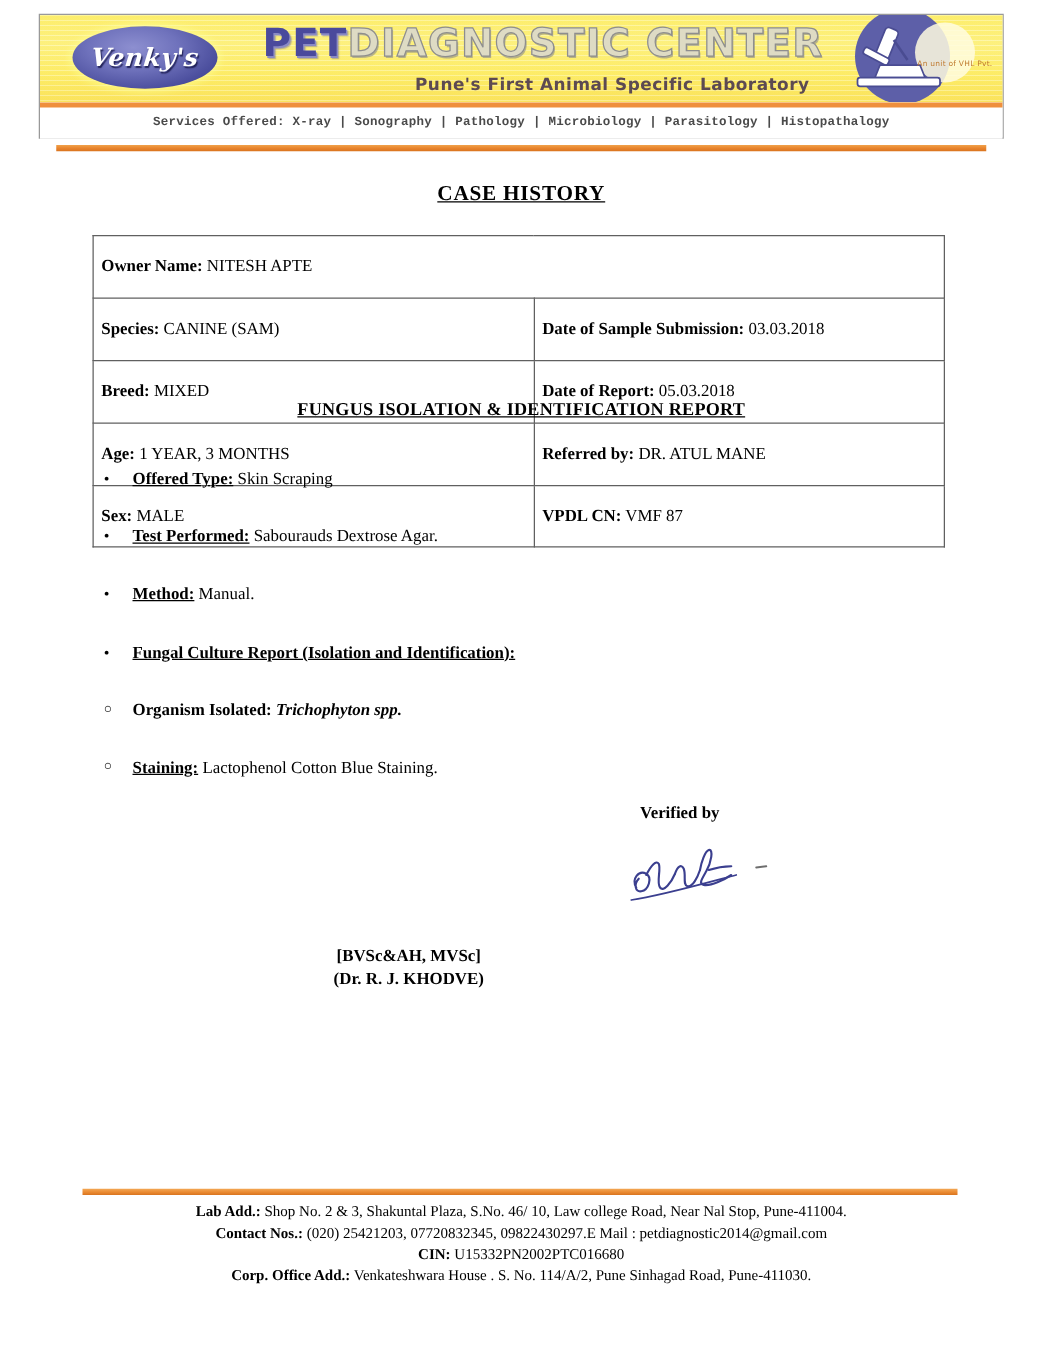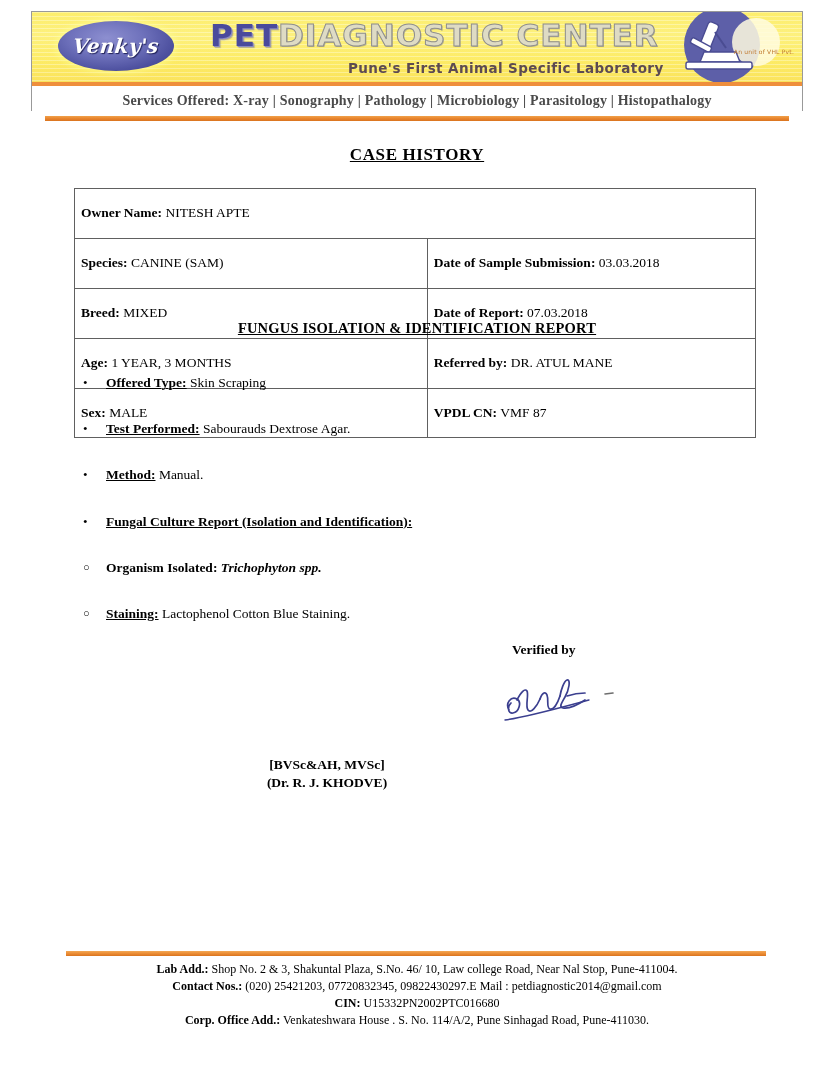--- a/index.html
+++ b/index.html
@@ -81,21 +81,21 @@
     position: absolute;
     right: 8px; top: 36px;
     font-family: "DejaVu Sans", sans-serif;
     font-size: 6px;
     color: #c07a30;
     letter-spacing: 0.2px;
     white-space: nowrap;
   }
   .tagline {
     position: absolute;
-    left: 316px; top: 48px;
+    left: 300px; top: 48px;
     font-family: "DejaVu Sans", sans-serif;
     font-size: 13.5px;
     font-weight: bold;
     color: #5c4a52;
     letter-spacing: 0.4px;
     white-space: nowrap;
   }
   .scope {
     position: absolute;
     right: 10px; top: 0px;
@@ -105,22 +105,22 @@
   .services-bar {
     position: relative;
     height: 29px;
     background: #ffffff;
     border-top: 4px solid #ef8f3c;
   }
   .services-text {
     position: absolute;
     left: 0; right: 0; top: 7px;
     text-align: center;
-    font-family: Liberation Serif, serif;
-    font-size: 14px;
+    font-family: Liberation Mono, monospace;
+    font-size: 10px;
     font-weight: bold;
     color: #4a4a4a;
     letter-spacing: 0.2px;
   }
   .orange-rule {
     position: absolute;
     left: 45px; top: 116px;
     width: 744px; height: 5px;
     background: linear-gradient(180deg,#f0a14a 0%, #e8832c 55%, #d9741f 100%);
   }
@@ -282,21 +282,21 @@
   <tbody>
     <tr>
       <td class="col-l" colspan="2"><span class="lbl">Owner Name:</span> <span>NITESH APTE</span></td>
     </tr>
     <tr>
       <td class="col-l"><span class="lbl">Species:</span> <span>CANINE (SAM)</span></td>
       <td class="col-r"><span class="lbl">Date of Sample Submission:</span> <span>03.03.2018</span></td>
     </tr>
     <tr>
       <td class="col-l"><span class="lbl">Breed:</span> <span>MIXED</span></td>
-      <td class="col-r"><span class="lbl">Date of Report:</span> <span>07.03.2018</span></td>
+      <td class="col-r"><span class="lbl">Date of Report:</span> <span>05.03.2018</span></td>
     </tr>
     <tr>
       <td class="col-l"><span class="lbl">Age:</span> <span>1 YEAR, 3 MONTHS</span></td>
       <td class="col-r"><span class="lbl">Referred by:</span> <span>DR. ATUL MANE</span></td>
     </tr>
     <tr>
       <td class="col-l"><span class="lbl">Sex:</span> <span>MALE</span></td>
       <td class="col-r"><span class="lbl">VPDL CN:</span> <span>VMF 87</span></td>
     </tr>
   </tbody>

